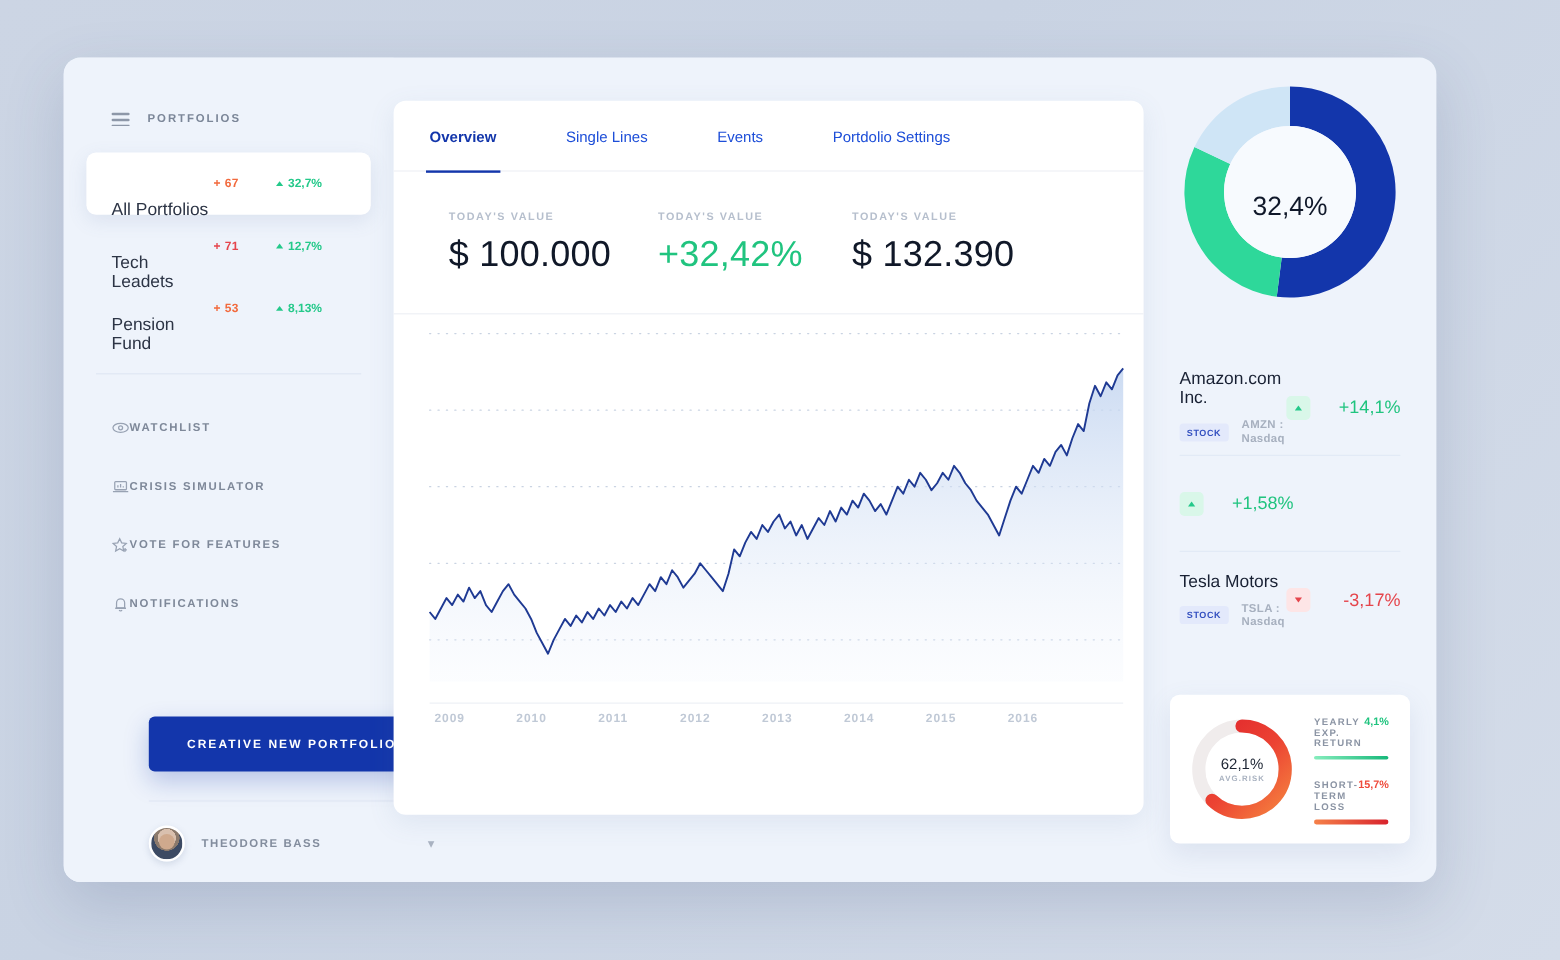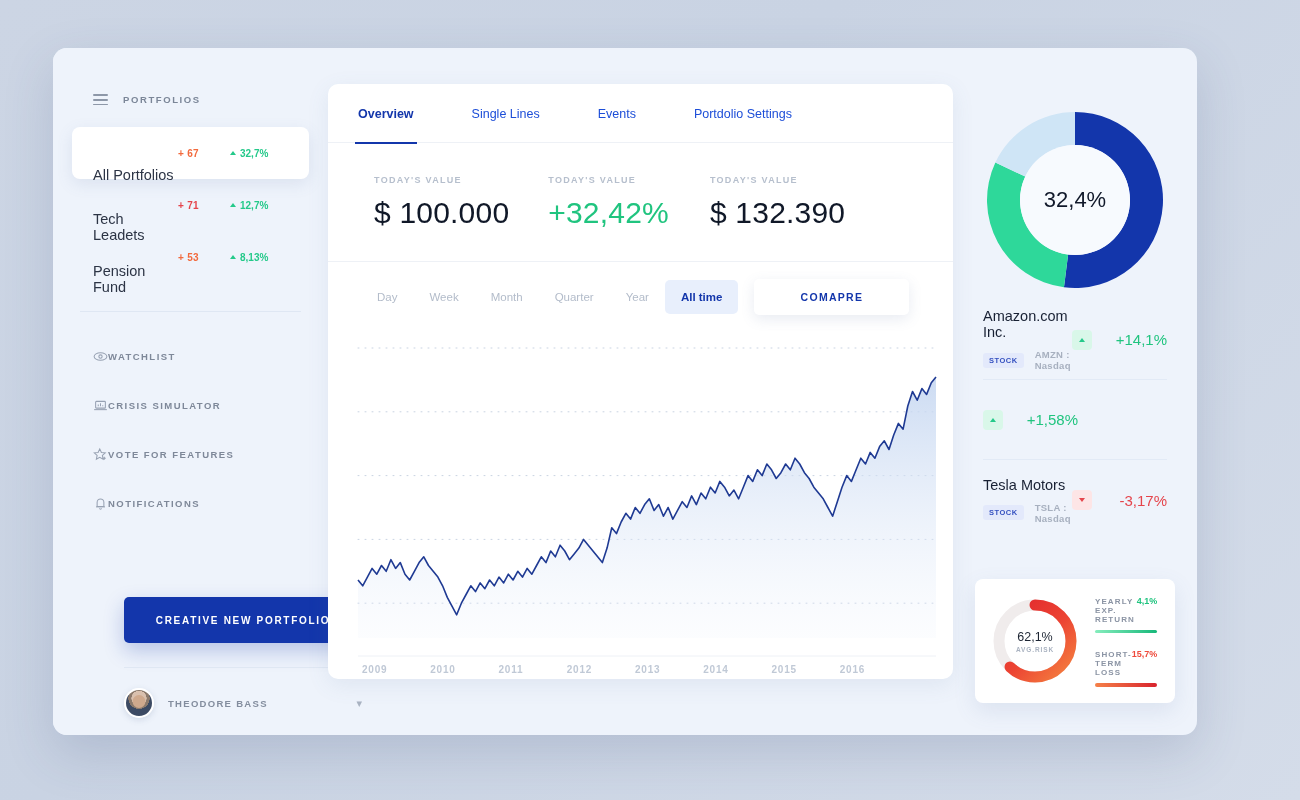--- a/index.html
+++ b/index.html
@@ -153,21 +153,21 @@
   }
 
   .chart-wrap { position: relative; height: 370px; }
   .chart-wrap svg { display: block; }
   .xaxis { display: flex; padding: 0 45px 0 34px; margin-top: 2px; }
   .xtick { flex: 1; font-size: 10px; letter-spacing: .8px; color: #c0c9d6; font-weight: 600; }
 
   
   .right { flex: 1; position: relative; padding: 0 22px; }
   .donut-area {
-    height: 252px; display: flex; align-items: flex-end; justify-content: center;
+    height: 252px; display: flex; align-items: flex-start; justify-content: center;
     padding-top: 12px;
   }
   .donut-center-label {
     font-size: 22px; color: #10182a; font-weight: 400;
   }
 
   .stock-list { padding: 0 8px; }
   .stock-row {
     display: flex; align-items: center;
     height: 80px; border-bottom: 1px solid #e2eaf6;
@@ -333,29 +333,20 @@
       <div class="stat">
         <div class="stat-label">TODAY'S VALUE</div>
         <div class="stat-value green">+32,42%</div>
       </div>
       <div class="stat">
         <div class="stat-label">TODAY'S VALUE</div>
         <div class="stat-value">$ 132.390</div>
       </div>
     </div>
 
-    <div class="ranges">
-      <div class="range">Day</div>
-      <div class="range">Week</div>
-      <div class="range">Month</div>
-      <div class="range">Quarter</div>
-      <div class="range">Year</div>
-      <div class="range active">All time</div>
-      <button class="compare-btn">COMAPRE</button>
-    </div>
 
     <div class="chart-wrap">
       <svg id="line-chart" width="625" height="330" viewBox="0 0 625 330">
           <defs>
             <linearGradient id="fillg" x1="0" y1="0" x2="0" y2="1">
               <stop offset="0%" stop-color="#c3d5f0" stop-opacity="0.85"></stop>
               <stop offset="100%" stop-color="#e9f0fb" stop-opacity="0.15"></stop>
             </linearGradient>
           </defs>
           <line x1="30" x2="608" y1="271.2" y2="271.2" stroke="#c9d3e2" stroke-width="1" stroke-dasharray="1 6" stroke-linecap="round"></line>

